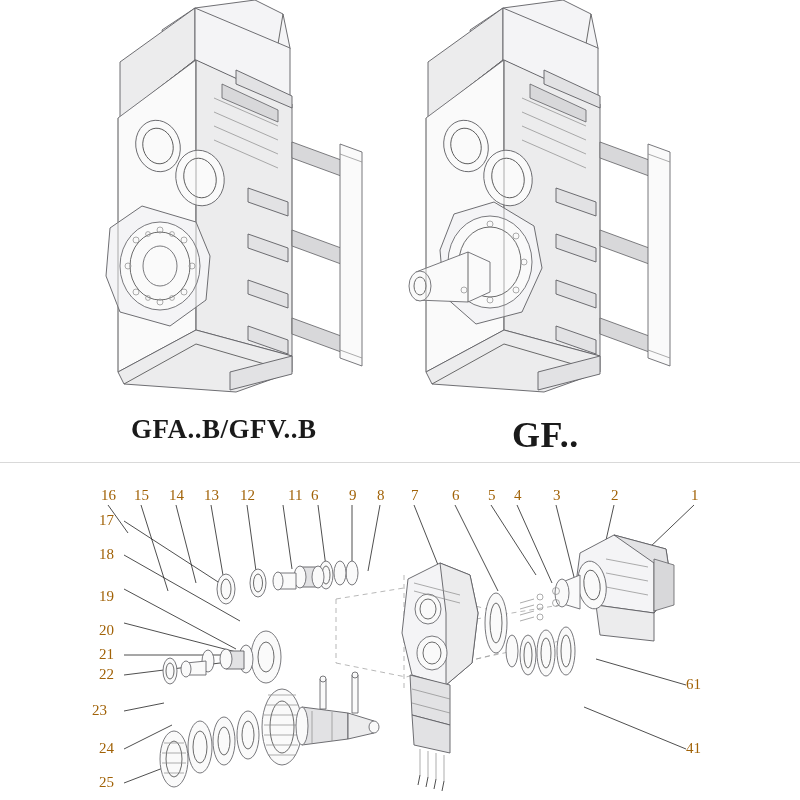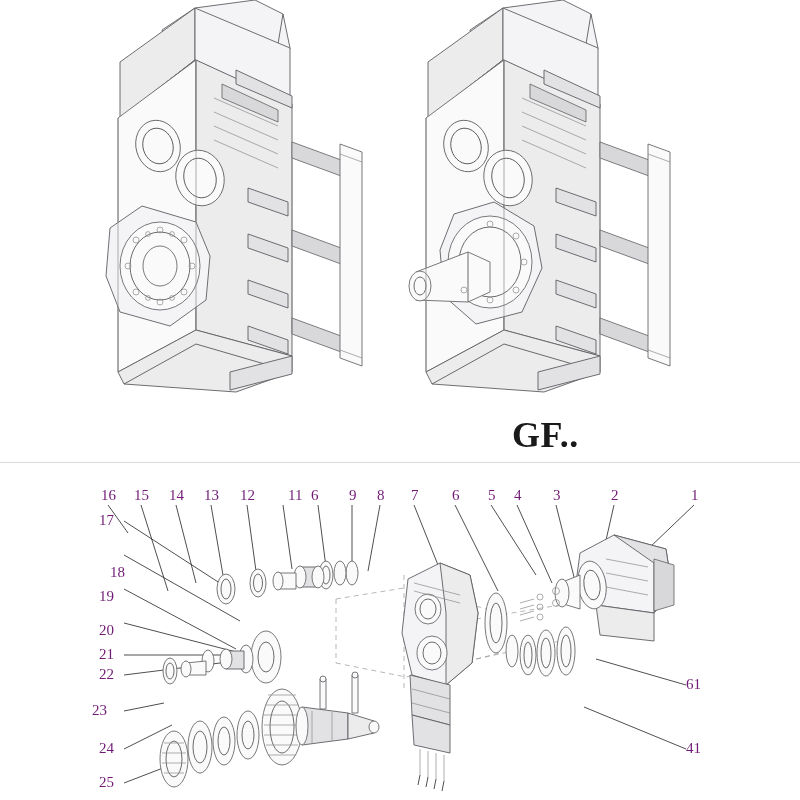--- a/index.html
+++ b/index.html
@@ -61,21 +61,21 @@
     left: 0;
     top: 463px;
     width: 800px;
     height: 337px;
   }
 
   .callout {
     position: absolute;
     font-family: "Liberation Serif", serif;
     font-size: 15px;
-    color: #701a75;
+    color: #a16207;
     white-space: nowrap;
   }
 
   svg { display: block; }
   .ln { stroke: #5a5a5a; stroke-width: 0.9; fill: none; }
   .ln-thin { stroke: #8a8a8a; stroke-width: 0.7; fill: none; }
   .ln-dash { stroke: #9a9a9a; stroke-width: 0.7; fill: none; stroke-dasharray: 5 4; }
   .fillA { fill: #f4f4f6; stroke: #5f5f63; stroke-width: 0.9; }
   .fillB { fill: #ececed; stroke: #5f5f63; stroke-width: 0.9; }
   .fillC { fill: #e2e2e4; stroke: #5f5f63; stroke-width: 0.9; }
@@ -212,20 +212,21 @@
         <path class="ln" d="M352,164 L352,356"></path>
         <path class="ln-thin" d="M292,158 L292,334"></path>
         <path class="fillD" d="M340,144 L362,152 L362,366 L340,358 Z"></path>
         <path class="ln-thin" d="M340,154 L362,162"></path>
         <path class="ln-thin" d="M340,350 L362,358"></path>
         <path class="ln-thin" d="M196,60 L196,330"></path>
         <path class="ln-thin" d="M118,118 L118,372"></path>
       </g>
     </svg>
 
+    <div class="caption caption-left">GFA..B/GFV..B</div>
     <div class="caption caption-right">GF..</div>
   </div>
 
   <div class="divider"></div>
 
   <div class="bottom-section">
 
     <svg width="800" height="337" viewBox="0 0 800 337">
 
       <g class="leader">
@@ -419,21 +420,21 @@
     <div class="callout" style="left:377px; top:24px;">8</div>
     <div class="callout" style="left:411px; top:24px;">7</div>
     <div class="callout" style="left:452px; top:24px;">6</div>
     <div class="callout" style="left:488px; top:24px;">5</div>
     <div class="callout" style="left:514px; top:24px;">4</div>
     <div class="callout" style="left:553px; top:24px;">3</div>
     <div class="callout" style="left:611px; top:24px;">2</div>
     <div class="callout" style="left:691px; top:24px;">1</div>
 
     <div class="callout" style="left:99px; top:49px;">17</div>
-    <div class="callout" style="left:110px; top:83px;margin-top:18px;">18</div>
+    <div class="callout" style="left:99px; top:83px;">18</div>
     <div class="callout" style="left:99px; top:117px;margin-top:8px;">19</div>
     <div class="callout" style="left:99px; top:159px;">20</div>
     <div class="callout" style="left:99px; top:183px;">21</div>
     <div class="callout" style="left:99px; top:203px;">22</div>
     <div class="callout" style="left:92px; top:239px;text-align:right;">23</div>
     <div class="callout" style="left:99px; top:277px;">24</div>
     <div class="callout" style="left:99px; top:311px;">25</div>
 
     <div class="callout" style="left:686px; top:213px;">61</div>
     <div class="callout" style="left:686px; top:277px;">41</div>

